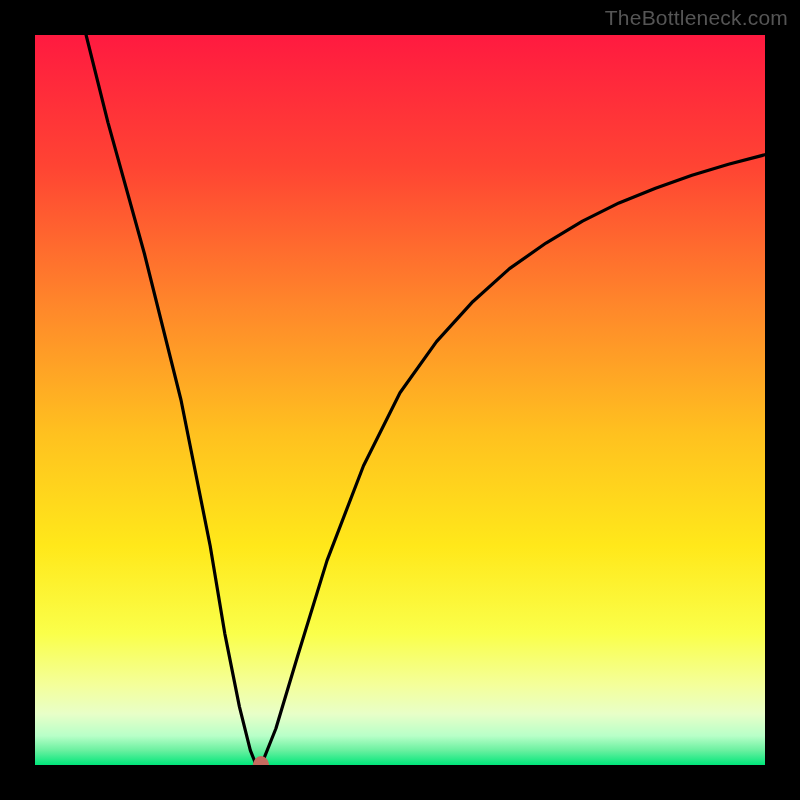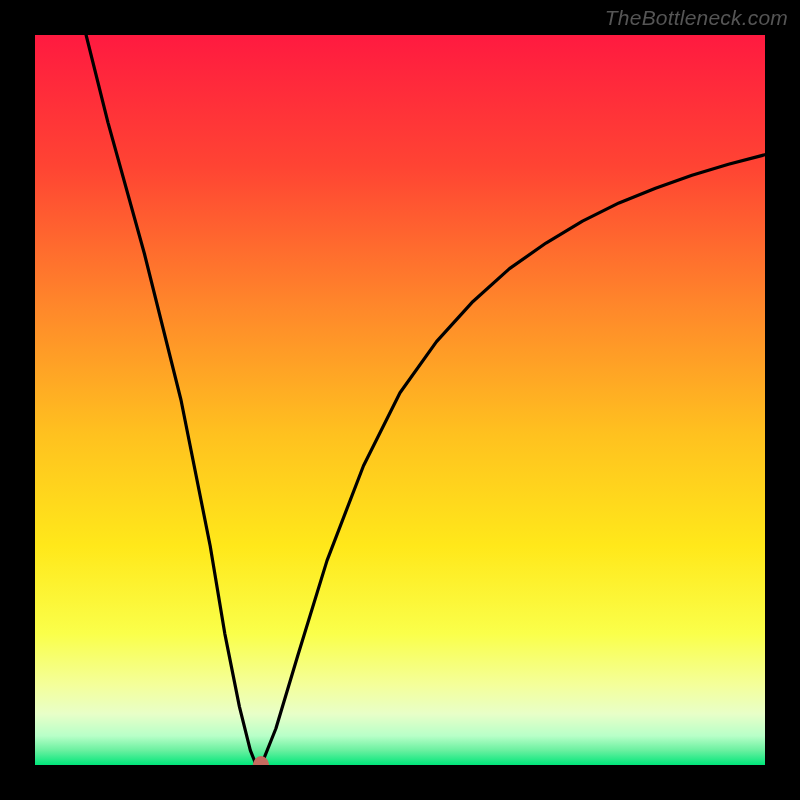--- a/index.html
+++ b/index.html
@@ -11,21 +11,20 @@
     overflow: hidden;
     font-family: Arial, Helvetica, sans-serif;
   }
   .frame {
     position: absolute;
     left: 0;
     top: 0;
     width: 800px;
     height: 800px;
     background: #000;
-    font-style: italic;
   }
   .plot-area {
     position: absolute;
     left: 35px;
     top: 35px;
     width: 730px;
     height: 730px;
     overflow: hidden;
   }
   .gradient {

